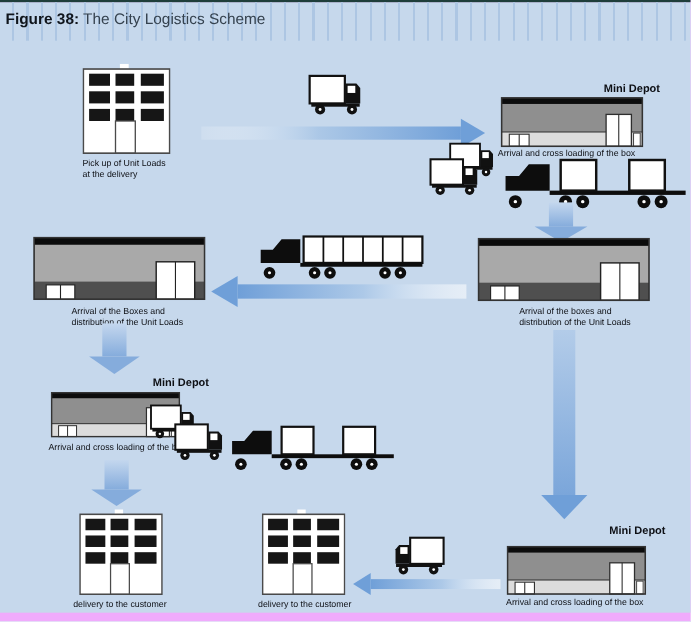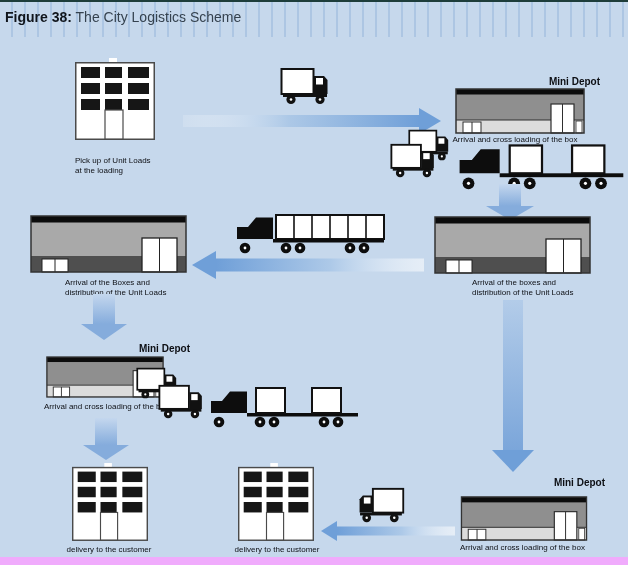--- a/index.html
+++ b/index.html
@@ -144,23 +144,23 @@
   <div class="abs" id="header-stripes"></div>
 
   <div class="abs" id="figure-title-row">
     <b>Figure 38:</b>
     <span>The City Logistics Scheme</span>
   </div>
 
   <svg class="abs icon" style="left:75px;top:58px;width:80px;height:82px" viewBox="0 0 80 82">
       <use href="#sym-building"></use>
     </svg>
-  <div class="abs cap" style="left:75px;top:156px">
+  <div class="abs cap" style="left:75px;top:144px">
     <span style="display:block">Pick up of Unit Loads</span>
-    <span style="display:block">at the loading</span>
+    <span style="display:block">at the delivery</span>
   </div>
 
   <svg class="abs icon" style="left:183px;top:108px;width:258px;height:26px" viewBox="0 0 258 26">
     <rect x="0" y="7" width="236" height="12" fill="url(#grad-right)"></rect>
     <polygon points="236,0 258,13 236,26" fill="#6f9fd8"></polygon>
   </svg>
 
   <svg class="abs icon" style="left:280px;top:66px;width:52px;height:40px" viewBox="0 0 52 40">
       <use href="#sym-boxtruck"></use>
     </svg>

